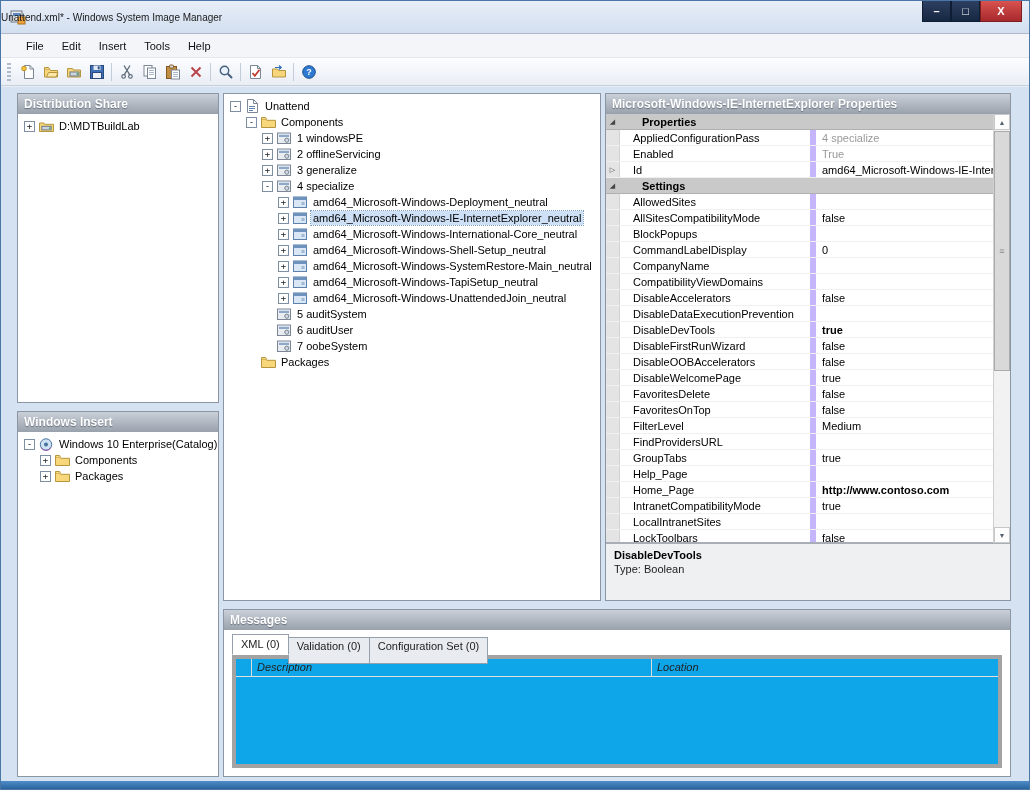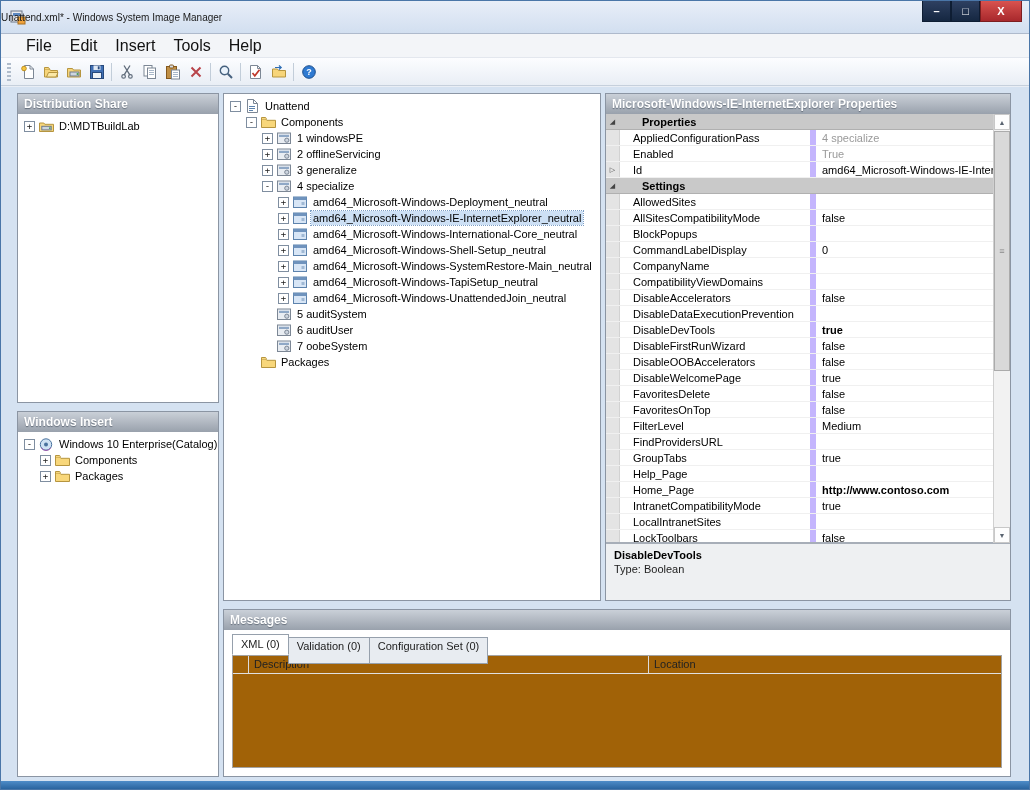--- a/index.html
+++ b/index.html
@@ -29,21 +29,21 @@
     font-size: 11px; font-weight: bold; border: 1px solid #0e1d33; border-top: none;
     cursor: default;
   }
   .wc.dark { background: linear-gradient(#2e4061, #152741); color: #fff; }
   .wc.close { width: 42px; background: linear-gradient(#d9534f, #a8282c); color: #fff; border-color: #7c1d1f; }
   
   .menubar {
     height: 24px; background: #f3f5f8; border-bottom: 1px solid #e3e7ee;
     padding-left: 16px; display: flex; align-items: center;
   }
-  .mitem { display: inline-block; padding: 4px 9px; font-size: 16px; color: #111; }
+  .mitem { display: inline-block; padding: 4px 9px; font-size: 11px; color: #111; }
   
   .toolbar {
     height: 28px; display: flex; align-items: center;
     background: linear-gradient(#fcfdff, #e9eef5); border-bottom: 1px solid #c6d0dc;
     padding-left: 4px;
   }
   .grip { width: 4px; height: 18px; margin: 0 5px 0 2px;
     background: repeating-linear-gradient(to bottom, #b0bccb 0 2px, transparent 2px 4px); }
   .tb-icons { display: flex; align-items: center; }
   .tbtn { width: 23px; height: 22px; display: inline-flex; align-items: center; justify-content: center; }
@@ -111,21 +111,21 @@
   .pdesc-title { font-weight: bold; font-size: 11px; color: #000; }
   .pdesc-type { font-size: 11px; color: #222; margin-top: 2px; }
   
   .msgs { position: relative; }
   .tabs { position: absolute; left: 8px; top: 4px; display: flex; z-index: 2; }
   .tab {
     display: inline-block; height: 27px; line-height: 17px; padding: 0 8px; font-size: 11px;
     border: 1px solid #96a0ac; background: #e8ecf1; margin-right: -1px; position: relative; top: 3px; color: #222;
   }
   .tab.active { background: #fff; height: 21px; line-height: 19px; top: 0; z-index: 3; border-bottom: 1px solid #fff; }
-  .mtable { position: absolute; left: 8px; right: 8px; top: 25px; bottom: 8px; border: 1px solid #a3a3a3; background: #a16207; z-index: 1; }
+  .mtable { position: absolute; left: 8px; right: 8px; top: 25px; bottom: 8px; border: 4px solid #a3a3a3; background: #0ea5e9; z-index: 1; font-style: italic; }
   .mth { display: flex; height: 18px; border-bottom: 1px solid #e0e0e0; font-size: 11px; color: #222; }
   .mth-blank { flex: 0 0 16px; border-right: 1px solid #dcdcdc; }
   .mth-desc { flex: 0 0 400px; padding: 2px 5px; border-right: 1px solid #dcdcdc; }
   .mth-loc { flex: 1; padding: 2px 5px; }
   .mtbody { flex: 1; }
   
   .bottomstrip { position: absolute; left: 0; right: 0; bottom: 0; height: 8px; background: linear-gradient(#4e8cc8, #2a649f); }
 </style>
 </head>
 <body>

